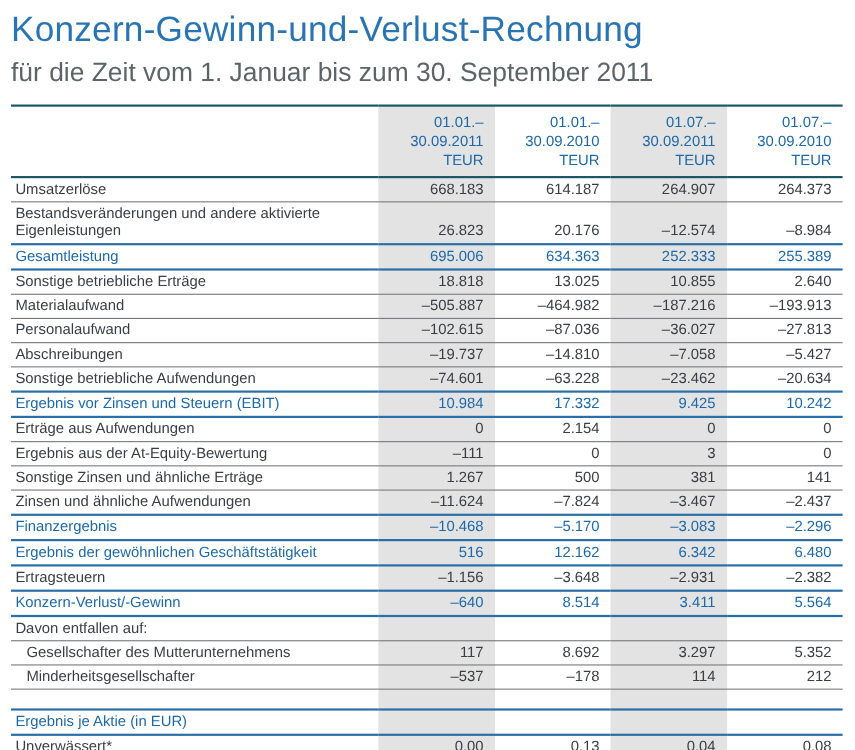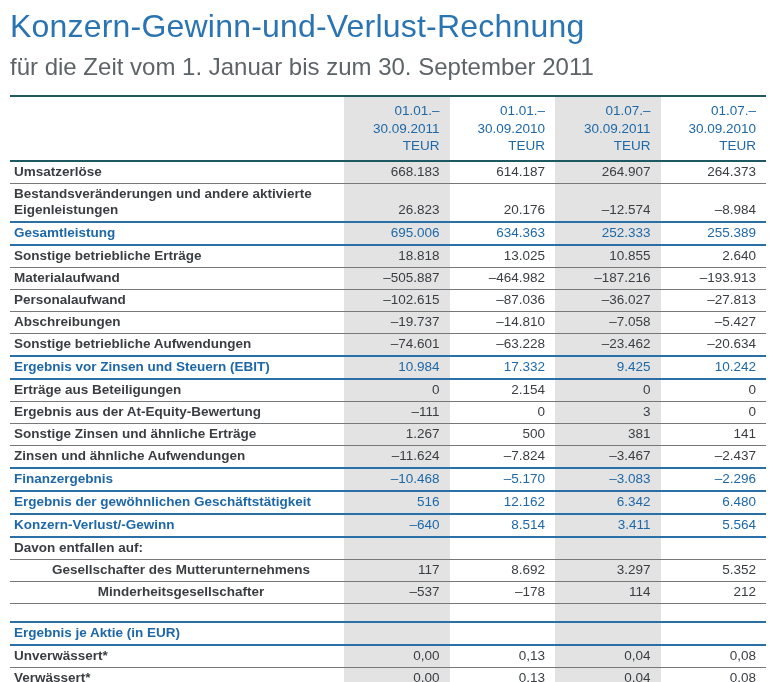--- a/index.html
+++ b/index.html
@@ -56,31 +56,30 @@
   td{
     text-align:right;
     vertical-align:bottom;
     padding:2px 10px 3px 0;
     line-height:16px;
   }
   td.lbl,th.lbl{
     text-align:left;
     padding-left:4px;
     padding-right:6px;
-    font-weight:bold;
   }
   tr.normal{border-bottom:1px solid var(--thin-rule);}
   tr.blue{
     border-top:2px solid var(--blue-rule);
     border-bottom:2px solid var(--blue-rule);
   }
   tr.blue td{color:var(--blue-text);}
   tr.spacer{height:19px;}
   tr.spacer td{padding:0;}
-  tr.indent td.lbl{padding-left:14px;text-align:center;}
+  tr.indent td.lbl{padding-left:14px;}
   tr.last{border-bottom:2px solid var(--blue-rule);}
   .shaded{background:var(--stripe);}
 </style>
 </head>
 <body>
 
 <div class="page">
   <h1 class="title">Konzern-Gewinn-und-Verlust-Rechnung</h1>
   <div class="subtitle">für die Zeit vom 1. Januar bis zum 30. September 2011</div>
 
@@ -167,21 +166,21 @@
           <td class="num">–20.634</td>
         </tr>
         <tr class="blue">
           <td class="lbl">Ergebnis vor Zinsen und Steuern (EBIT)</td>
           <td class="num shaded">10.984</td>
           <td class="num">17.332</td>
           <td class="num shaded">9.425</td>
           <td class="num">10.242</td>
         </tr>
         <tr class="normal">
-          <td class="lbl">Erträge aus Beteiligungen</td>
+          <td class="lbl">Erträge aus Aufwendungen</td>
           <td class="num shaded">0</td>
           <td class="num">2.154</td>
           <td class="num shaded">0</td>
           <td class="num">0</td>
         </tr>
         <tr class="normal">
           <td class="lbl">Ergebnis aus der At-Equity-Bewertung</td>
           <td class="num shaded">–111</td>
           <td class="num">0</td>
           <td class="num shaded">3</td>
@@ -207,20 +206,27 @@
           <td class="num">–5.170</td>
           <td class="num shaded">–3.083</td>
           <td class="num">–2.296</td>
         </tr>
         <tr class="blue">
           <td class="lbl">Ergebnis der gewöhnlichen Geschäftstätigkeit</td>
           <td class="num shaded">516</td>
           <td class="num">12.162</td>
           <td class="num shaded">6.342</td>
           <td class="num">6.480</td>
+        </tr>
+        <tr class="normal">
+          <td class="lbl">Ertragsteuern</td>
+          <td class="num shaded">–1.156</td>
+          <td class="num">–3.648</td>
+          <td class="num shaded">–2.931</td>
+          <td class="num">–2.382</td>
         </tr>
         <tr class="blue">
           <td class="lbl">Konzern-Verlust/-Gewinn</td>
           <td class="num shaded">–640</td>
           <td class="num">8.514</td>
           <td class="num shaded">3.411</td>
           <td class="num">5.564</td>
         </tr>
         <tr class="normal">
           <td class="lbl">Davon entfallen auf:</td>

